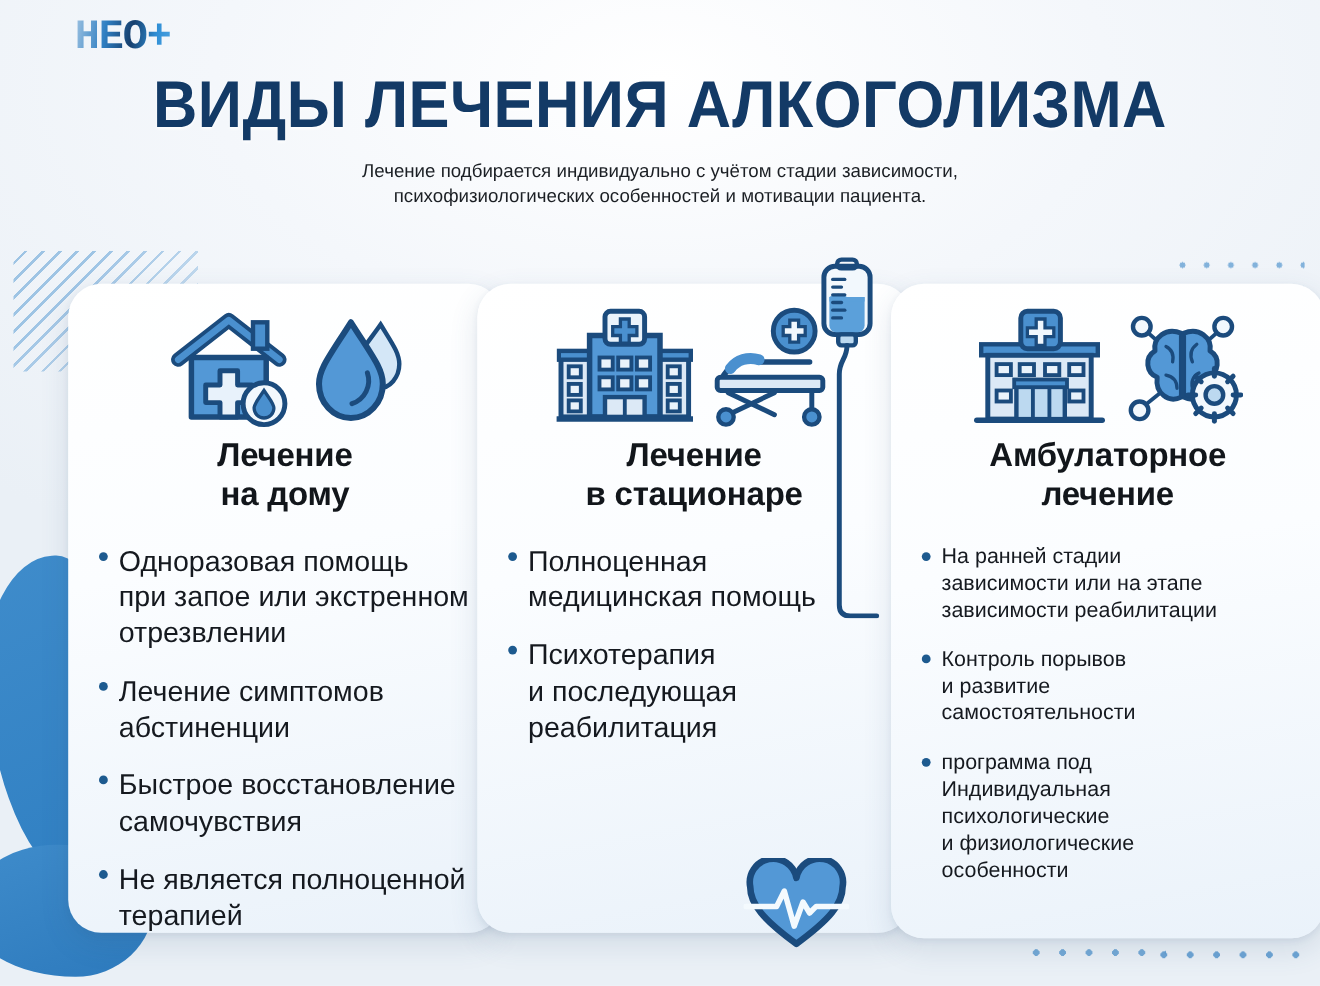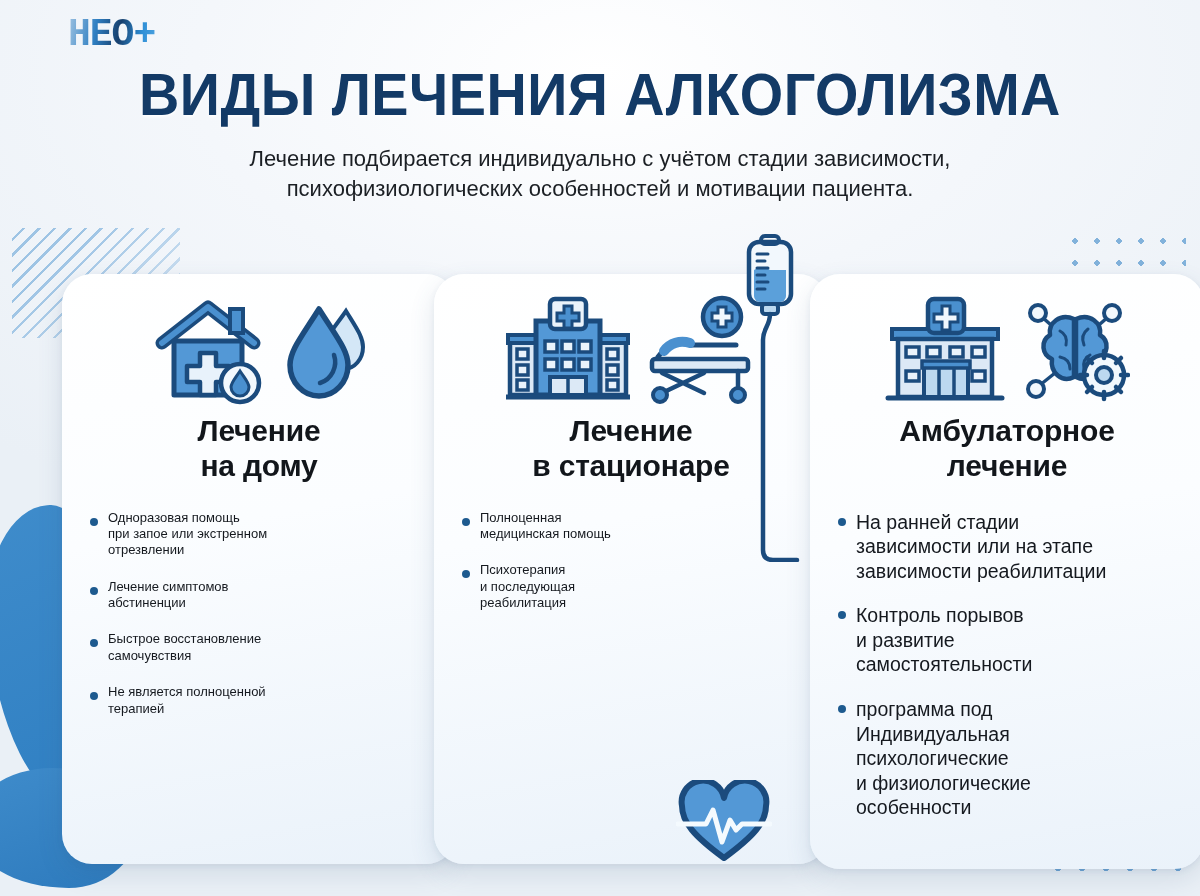--- a/index.html
+++ b/index.html
@@ -97,38 +97,37 @@
     font-size: 60px;
     letter-spacing: .5px;
     color: #133a66;
     transform: scaleX(.93);
     text-shadow: 0 2px 3px rgba(255,255,255,.9);
   }
 
   .subtitle {
     position: absolute; left: 100px; right: 100px; top: 144px;
     text-align: center;
-    font-size: 22px;
+    font-size: 17px;
     line-height: 1.38;
     color: #1b1f24;
     font-family: "Liberation Sans Narrow", "Liberation Sans", sans-serif;
   }
   .subtitle span { display: block; }
 
   
   .card {
     position: absolute;
     top: 258px;
     width: 394px;
     background: linear-gradient(170deg, #ffffff 0%, #fbfdff 42%, #eaf2fa 100%);
     border-radius: 30px;
     box-shadow:
       0 10px 26px rgba(60,90,130,.14),
       0 2px 6px rgba(60,90,130,.08);
-    margin-top: 16px;
   }
   #card-1 { left: 62px;  height: 590px; }
   #card-2 { left: 434px; height: 590px; }
   #card-3 { left: 810px; height: 595px; }
 
   .card-icons {
     height: 140px;
     display: flex;
     align-items: center;
     justify-content: center;
@@ -149,21 +148,21 @@
 
   .bullets {
     list-style: none;
     margin-top: 26px;
     padding: 0 20px 0 26px;
   }
   .bullets li {
     position: relative;
     padding-left: 20px;
     margin-bottom: 20px;
-    font-size: 13px;
+    font-size: 26px;
     line-height: 1.26;
     color: #15191f;
   }
   .bullets li::before {
     content: "";
     position: absolute;
     left: 2px; top: 8px;
     width: 8px; height: 8px;
     border-radius: 50%;
     background: #1d5a8f;

